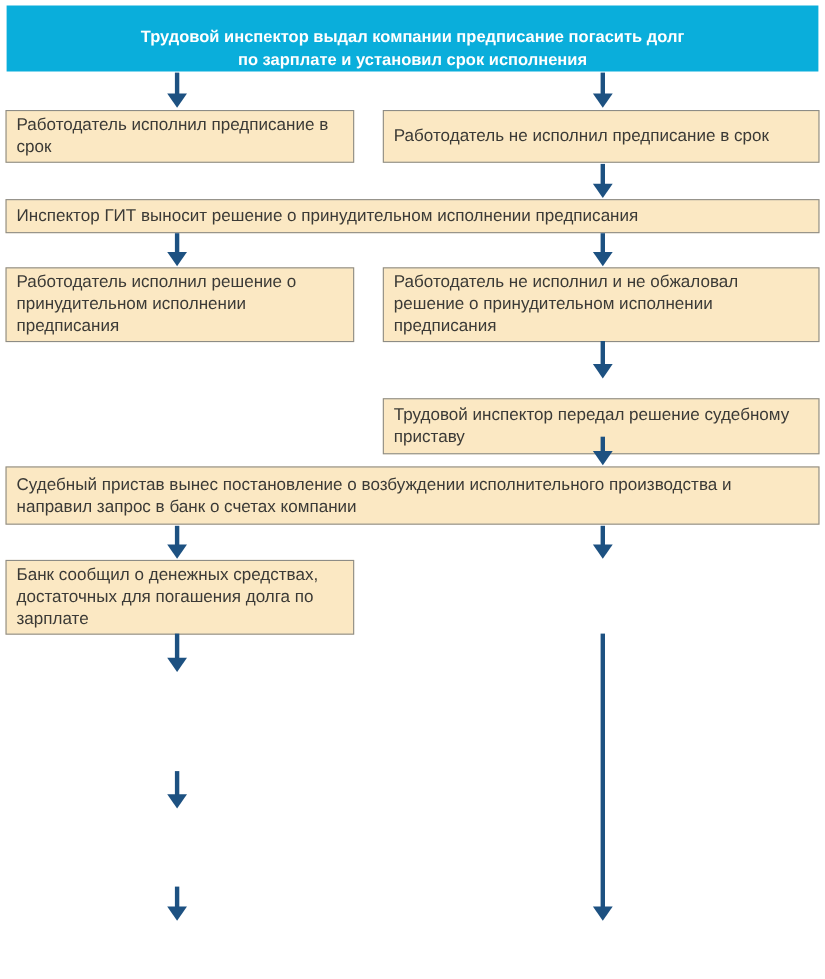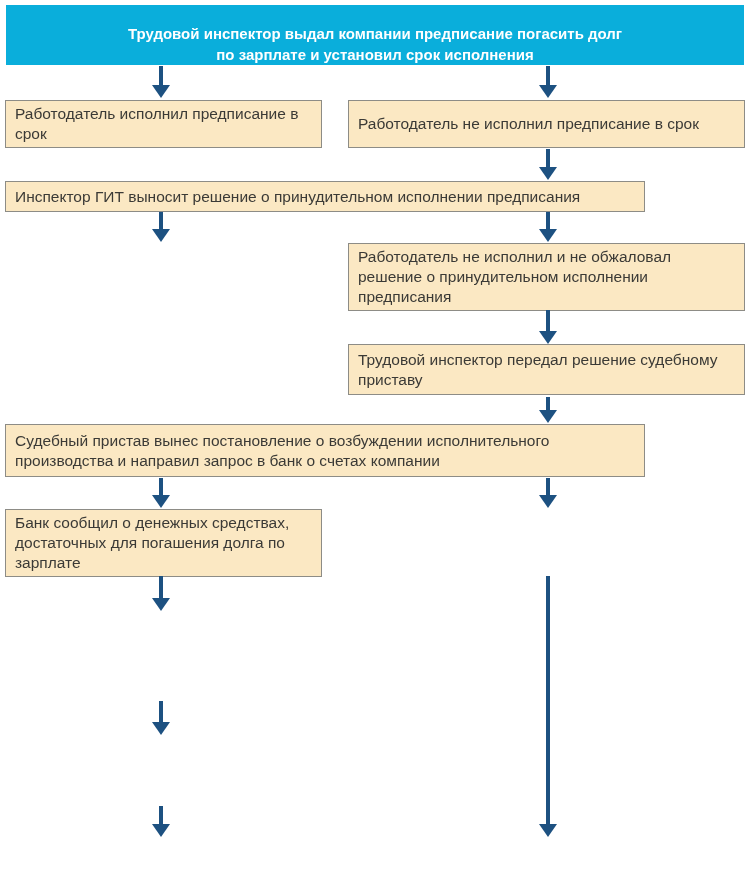--- a/index.html
+++ b/index.html
@@ -35,21 +35,21 @@
     border:1.5px solid var(--box-border);
     color:var(--text);
     font-size:15.5px;line-height:20px;
     box-sizing:border-box;
     display:flex;align-items:center;
     padding:3px 9px;
   }
   .box span{display:block;}
   .w-left{left:5px;width:317px;}
   .w-right{left:348px;width:397px;}
-  .w-full{left:5px;width:640px;}
+  .w-full{left:5px;width:740px;}
   .arrow{
     position:absolute;width:18px;
   }
   .arrow .shaft{
     position:absolute;left:50%;transform:translateX(-50%);
     top:0;bottom:11px;width:4px;background:var(--arrow);
   }
   .arrow .head{
     position:absolute;left:50%;transform:translateX(-50%);
     bottom:0;width:0;height:0;
@@ -95,30 +95,33 @@
 
   <div class="arrow" style="left:152px;top:212px;height:30px">
       <i class="shaft"></i>
       <i class="head"></i>
     </div>
   <div class="arrow" style="left:539px;top:212px;height:30px">
       <i class="shaft"></i>
       <i class="head"></i>
     </div>
 
+  <div class="box w-left" style="top:243px;min-height:66px">
+    <span>Работодатель исполнил решение о принудительном исполнении предписания</span>
+  </div>
   <div class="box w-right" style="top:243px;min-height:66px">
     <span>Работодатель не исполнил и не обжаловал решение о принудительном исполнении предписания</span>
   </div>
 
   <div class="arrow" style="left:539px;top:310px;height:34px">
       <i class="shaft"></i>
       <i class="head"></i>
     </div>
 
-  <div class="box w-right" style="top:344px;min-height:51px">
+  <div class="box w-right" style="top:362px;min-height:51px">
     <span>Трудовой инспектор передал решение судебному приставу</span>
   </div>
 
   <div class="arrow" style="left:539px;top:397px;height:26px">
       <i class="shaft"></i>
       <i class="head"></i>
     </div>
 
   <div class="box w-full" style="top:424px;min-height:53px">
     <span>Судебный пристав вынес постановление о возбуждении исполнительного производства и направил запрос в банк о счетах компании</span>

